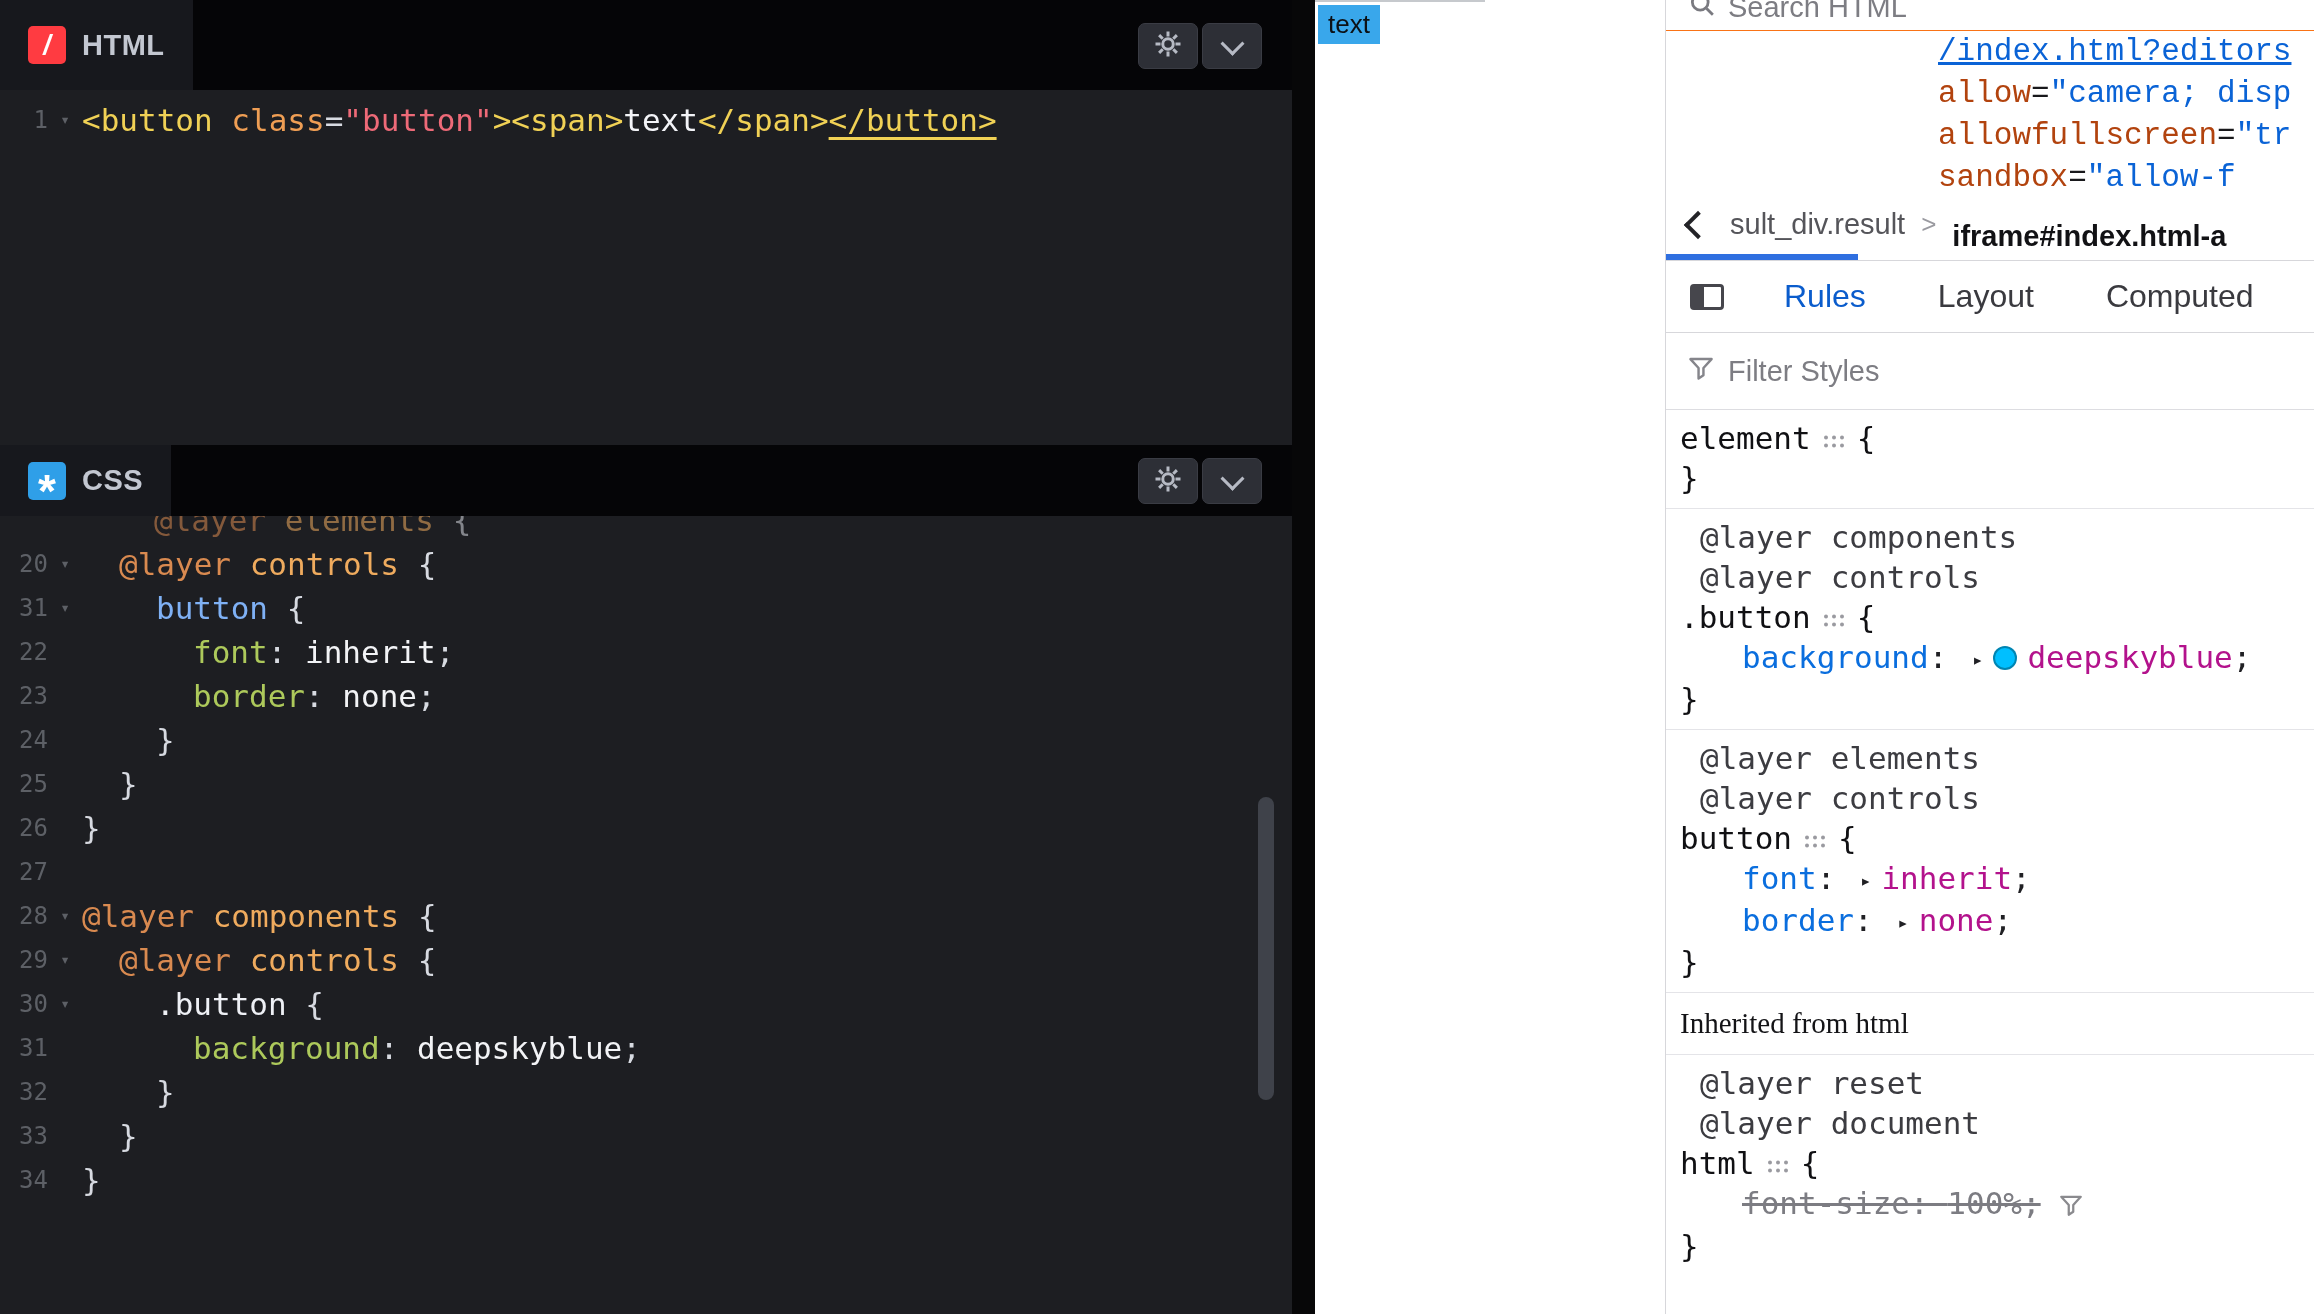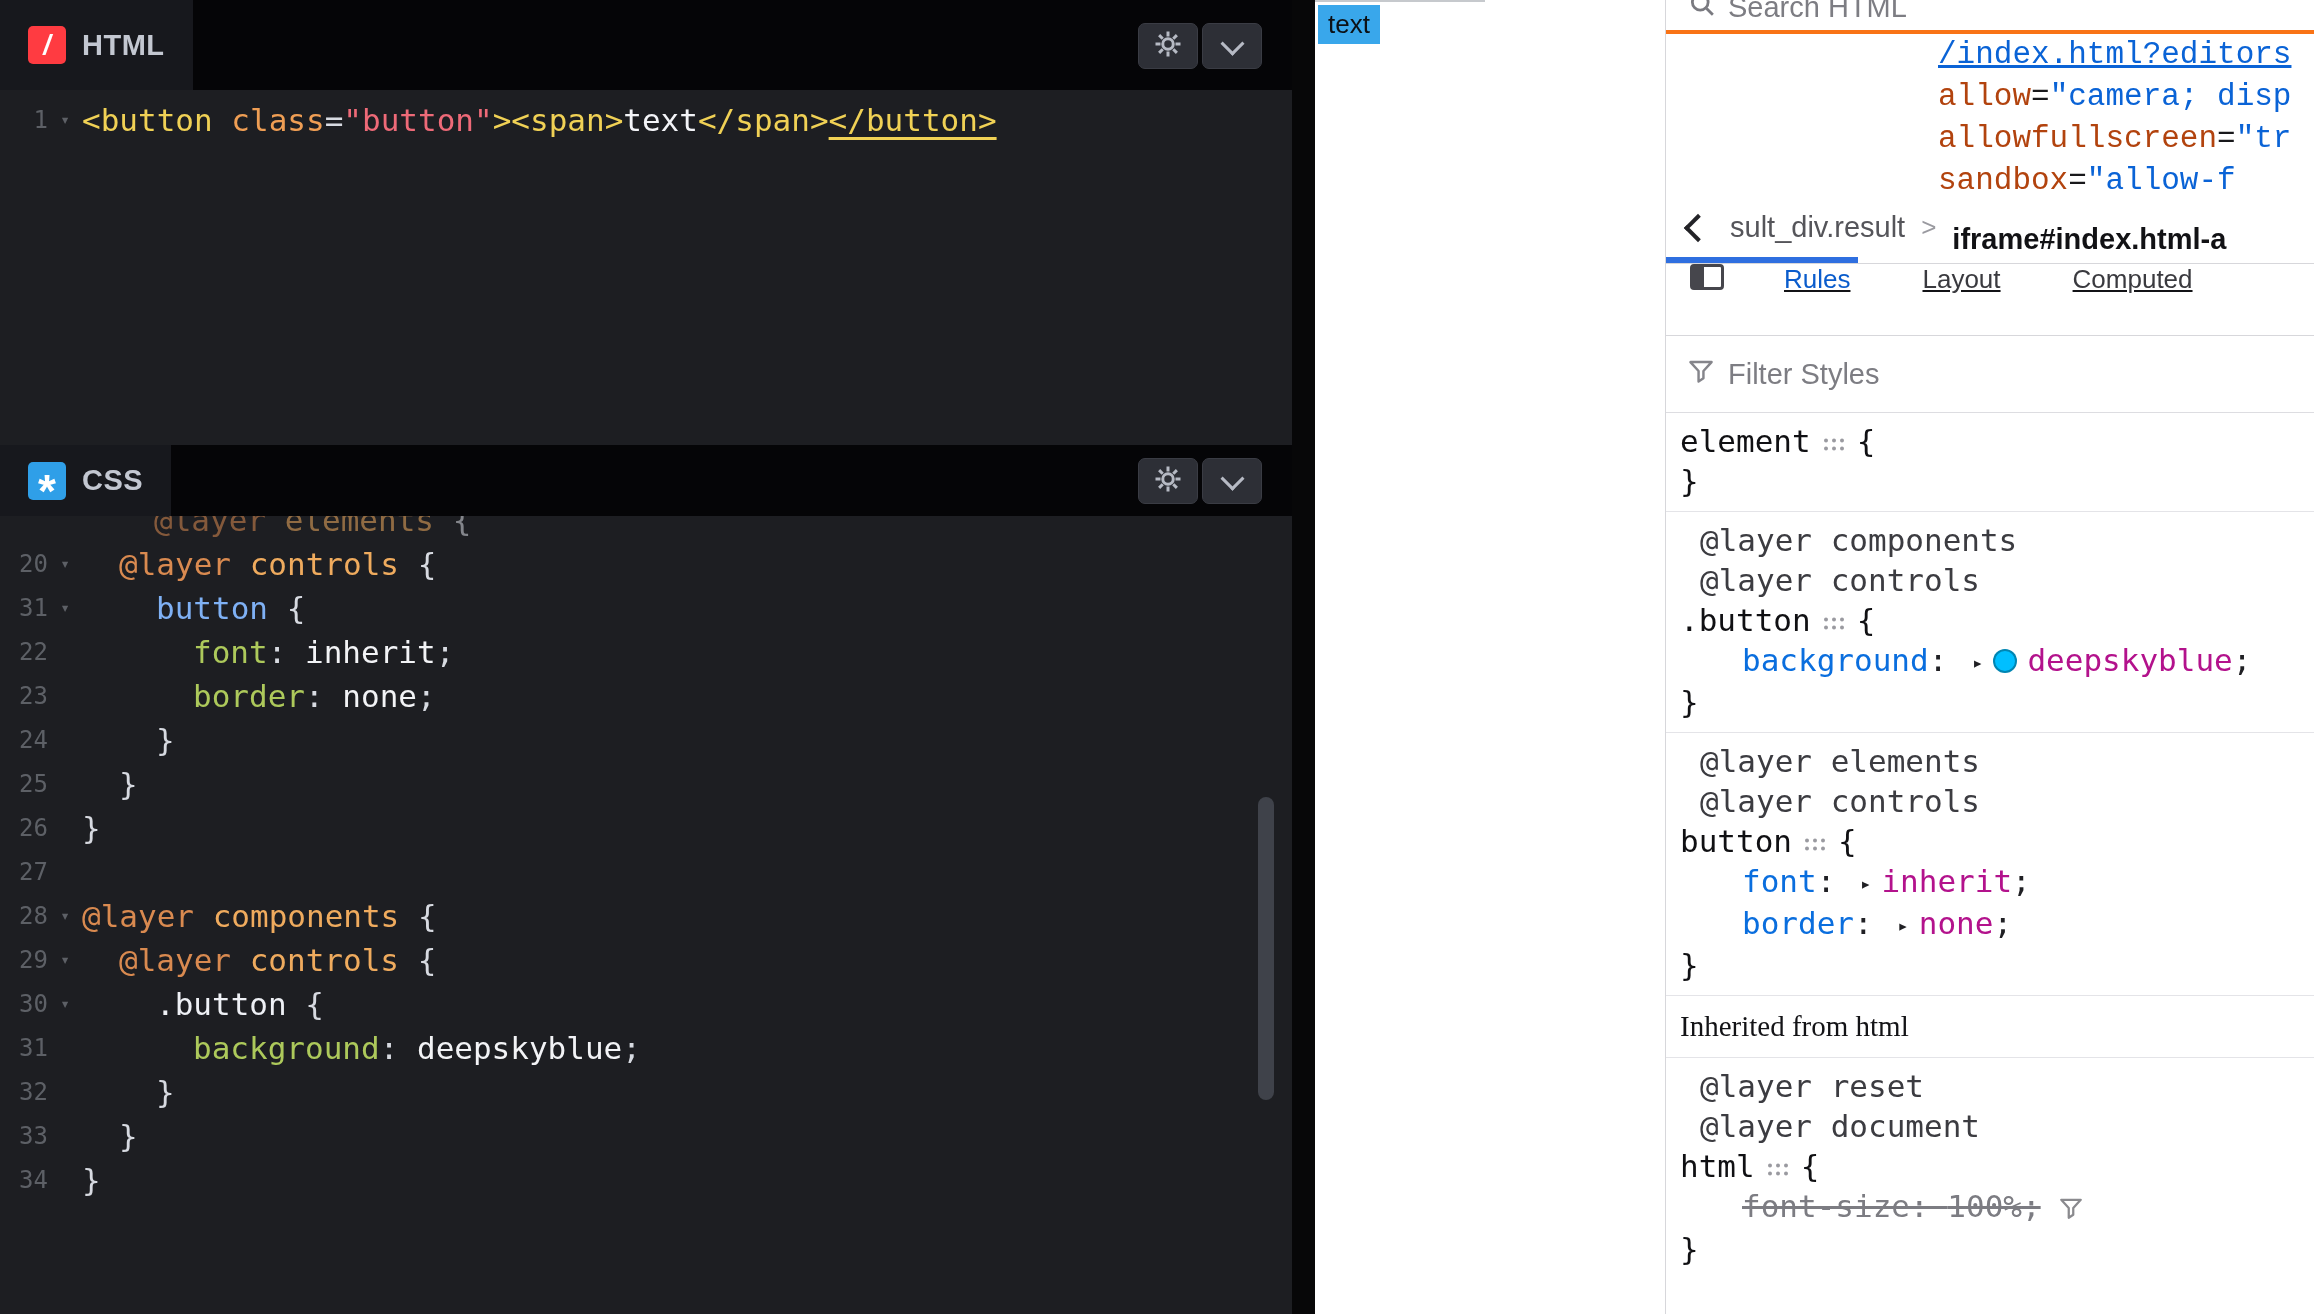--- a/index.html
+++ b/index.html
@@ -52,40 +52,40 @@
 
   
   .preview{position:absolute;left:1315px;top:0;width:350px;height:1314px;background:#fff;overflow:hidden;}
   .guide-line{position:absolute;left:0;top:0;width:170px;height:2px;background:#c6c9cd;}
   .preview-btn{position:absolute;left:3px;top:5px;background:#39a7eb;border:none;border-radius:0;
                color:#0c1116;font-size:26px;padding:4px 10px;font-family:"Liberation Sans",sans-serif;cursor:pointer;}
 
   
   .devtools{position:absolute;left:1665px;top:0;width:648px;height:1314px;background:#fff;
             border-left:1px solid #d7d7db;color:#131316;overflow:hidden;}
-  .dt-search{height:30px;border-bottom:4px solid #f97316;overflow:hidden;position:relative;}
+  .dt-search{height:30px;border-bottom:1px solid #f97316;overflow:hidden;position:relative;}
   .dt-search-row{position:absolute;left:22px;top:-16px;height:46px;display:flex;align-items:center;gap:12px;
                  color:#7d7d83;font-size:29px;}
   .dt-markup{height:158px;overflow:hidden;padding-left:272px;
              font-family:Liberation Mono, monospace;font-size:31px;line-height:42px;}
   .mk-line{white-space:pre;}
   .mtk-link{color:#0a63d6;text-decoration:underline;}
   .mtk-aname{color:#b2430e;}
   .mtk-eq{color:#18181b;}
   .mtk-aval{color:#0a63d6;}
   .dt-breadcrumb{height:71px;border-bottom:1px solid #d7d7db;display:flex;align-items:center;
                  position:relative;overflow:hidden;white-space:nowrap;}
   .back-btn{width:56px;height:100%;display:flex;align-items:center;justify-content:center;flex:none;cursor:pointer;}
   .chev-left{width:16px;height:16px;border-left:4px solid #232327;border-bottom:4px solid #232327;
              transform:rotate(45deg);margin-left:8px;}
   .crumb1{color:#55555a;font-size:29px;flex:none;margin-left:8px;}
   .crumb-sep{color:#9a9aa0;font-size:26px;margin:0 16px;flex:none;}
   .crumb2{color:#121215;font-size:29px;font-weight:700;flex:none;margin-top:24px;}
   .crumb-underline{position:absolute;left:0;bottom:0;width:192px;height:6px;background:#2f6fe0;}
-  .dt-tabs{height:71px;border-bottom:1px solid #d7d7db;display:flex;align-items:flex-start;font-size:26px;text-decoration:underline;}
+  .dt-tabs{height:71px;border-bottom:1px solid #d7d7db;display:flex;align-items:center;font-size:32px;}
   .pane-toggle{margin-left:24px;width:34px;height:26px;border:3px solid #46464c;border-radius:4px;
                position:relative;box-sizing:border-box;flex:none;cursor:pointer;}
   .pt-fill{position:absolute;left:0;top:0;bottom:0;width:11px;background:#46464c;}
   .dt-tab{margin-left:72px;color:#3a3a3f;cursor:pointer;}
   .dt-tab.active{color:#0a5ccc;margin-left:60px;}
   .dt-filter{height:76px;border-bottom:1px solid #dddde1;display:flex;align-items:center;gap:14px;
              padding-left:22px;color:#7d7d83;font-size:29px;cursor:text;}
   .dt-rules{font-family:"DejaVu Sans Mono","Liberation Mono",monospace;font-size:31px;color:#101013;}
   .rule-block{padding:8px 14px 10px;border-bottom:1px solid #e4e4e8;}
   .rule-block:last-child{border-bottom:none;}

